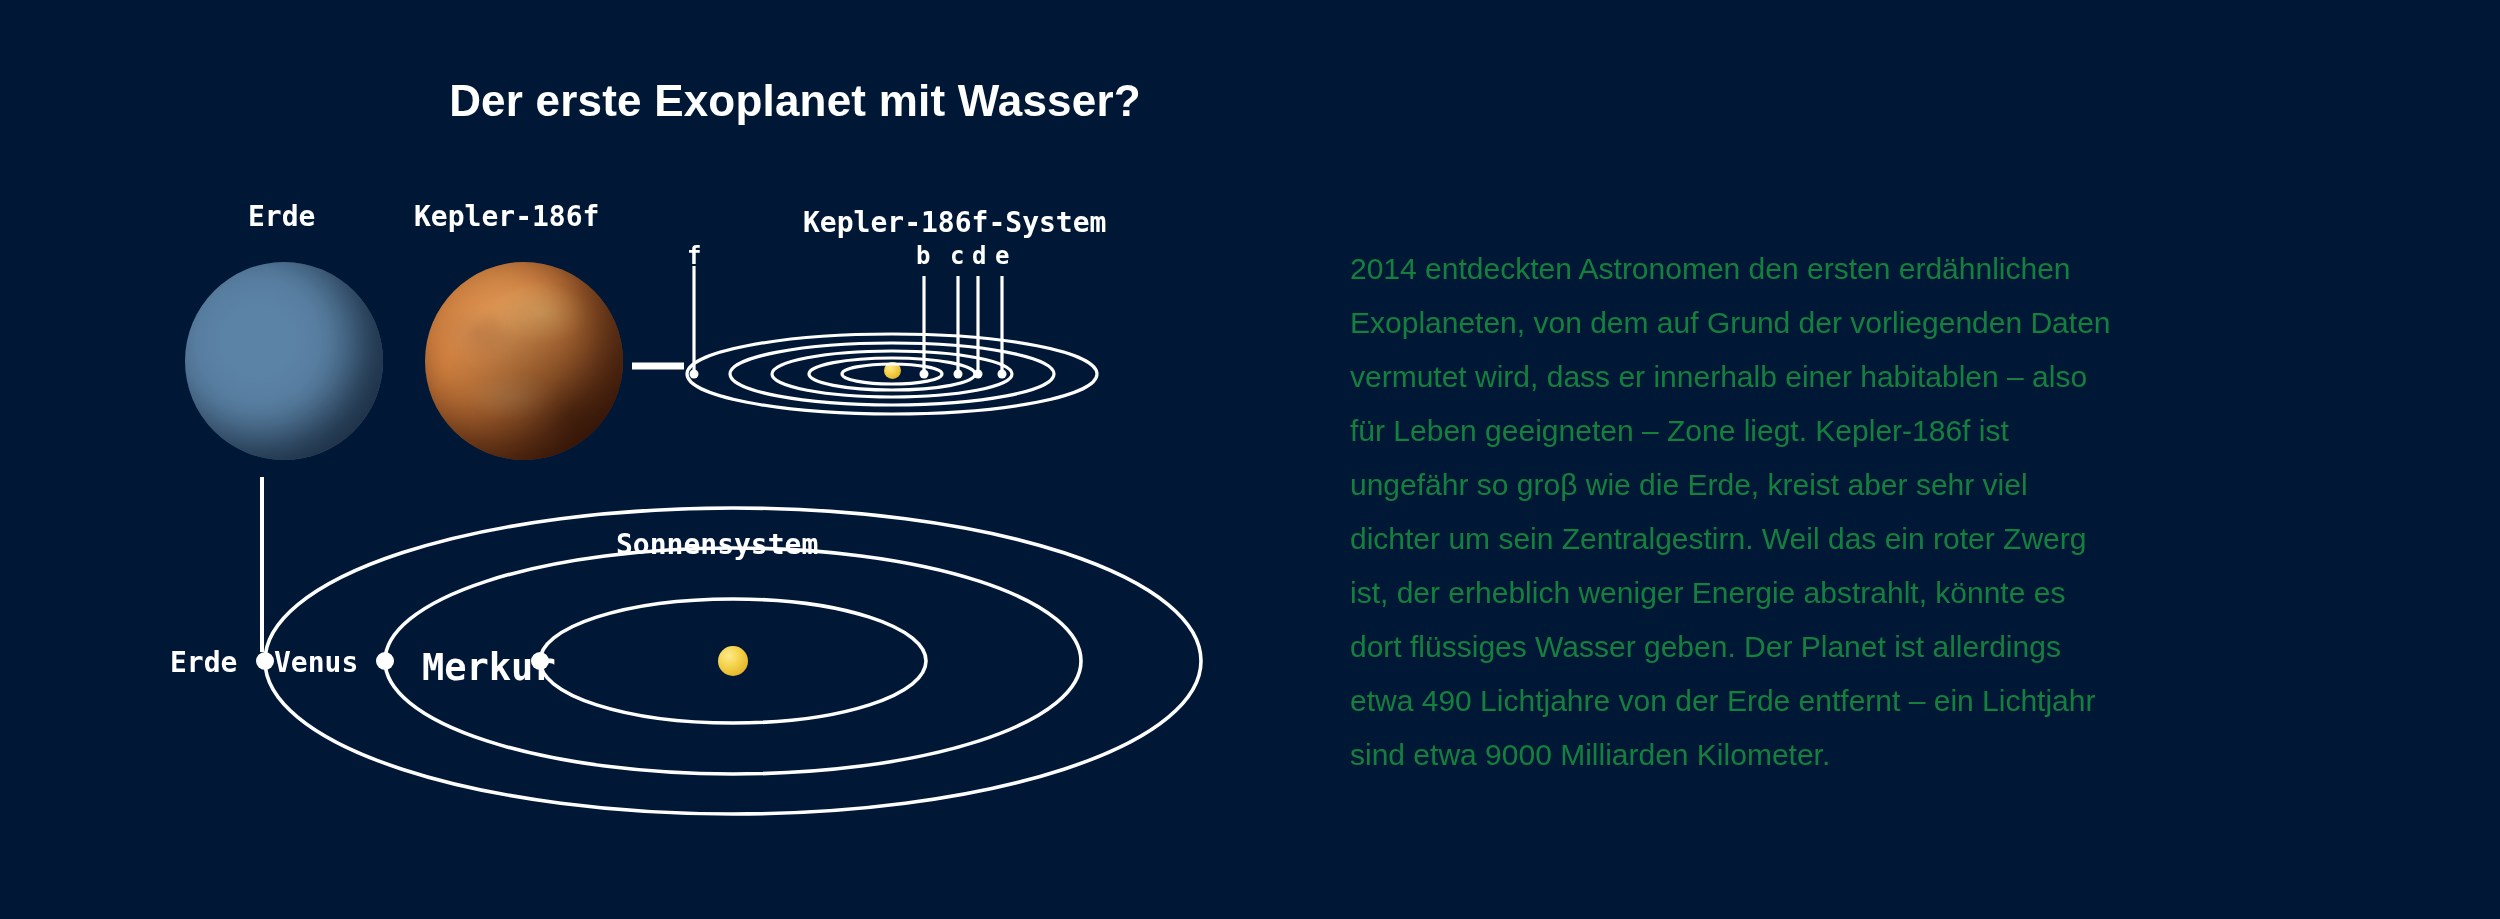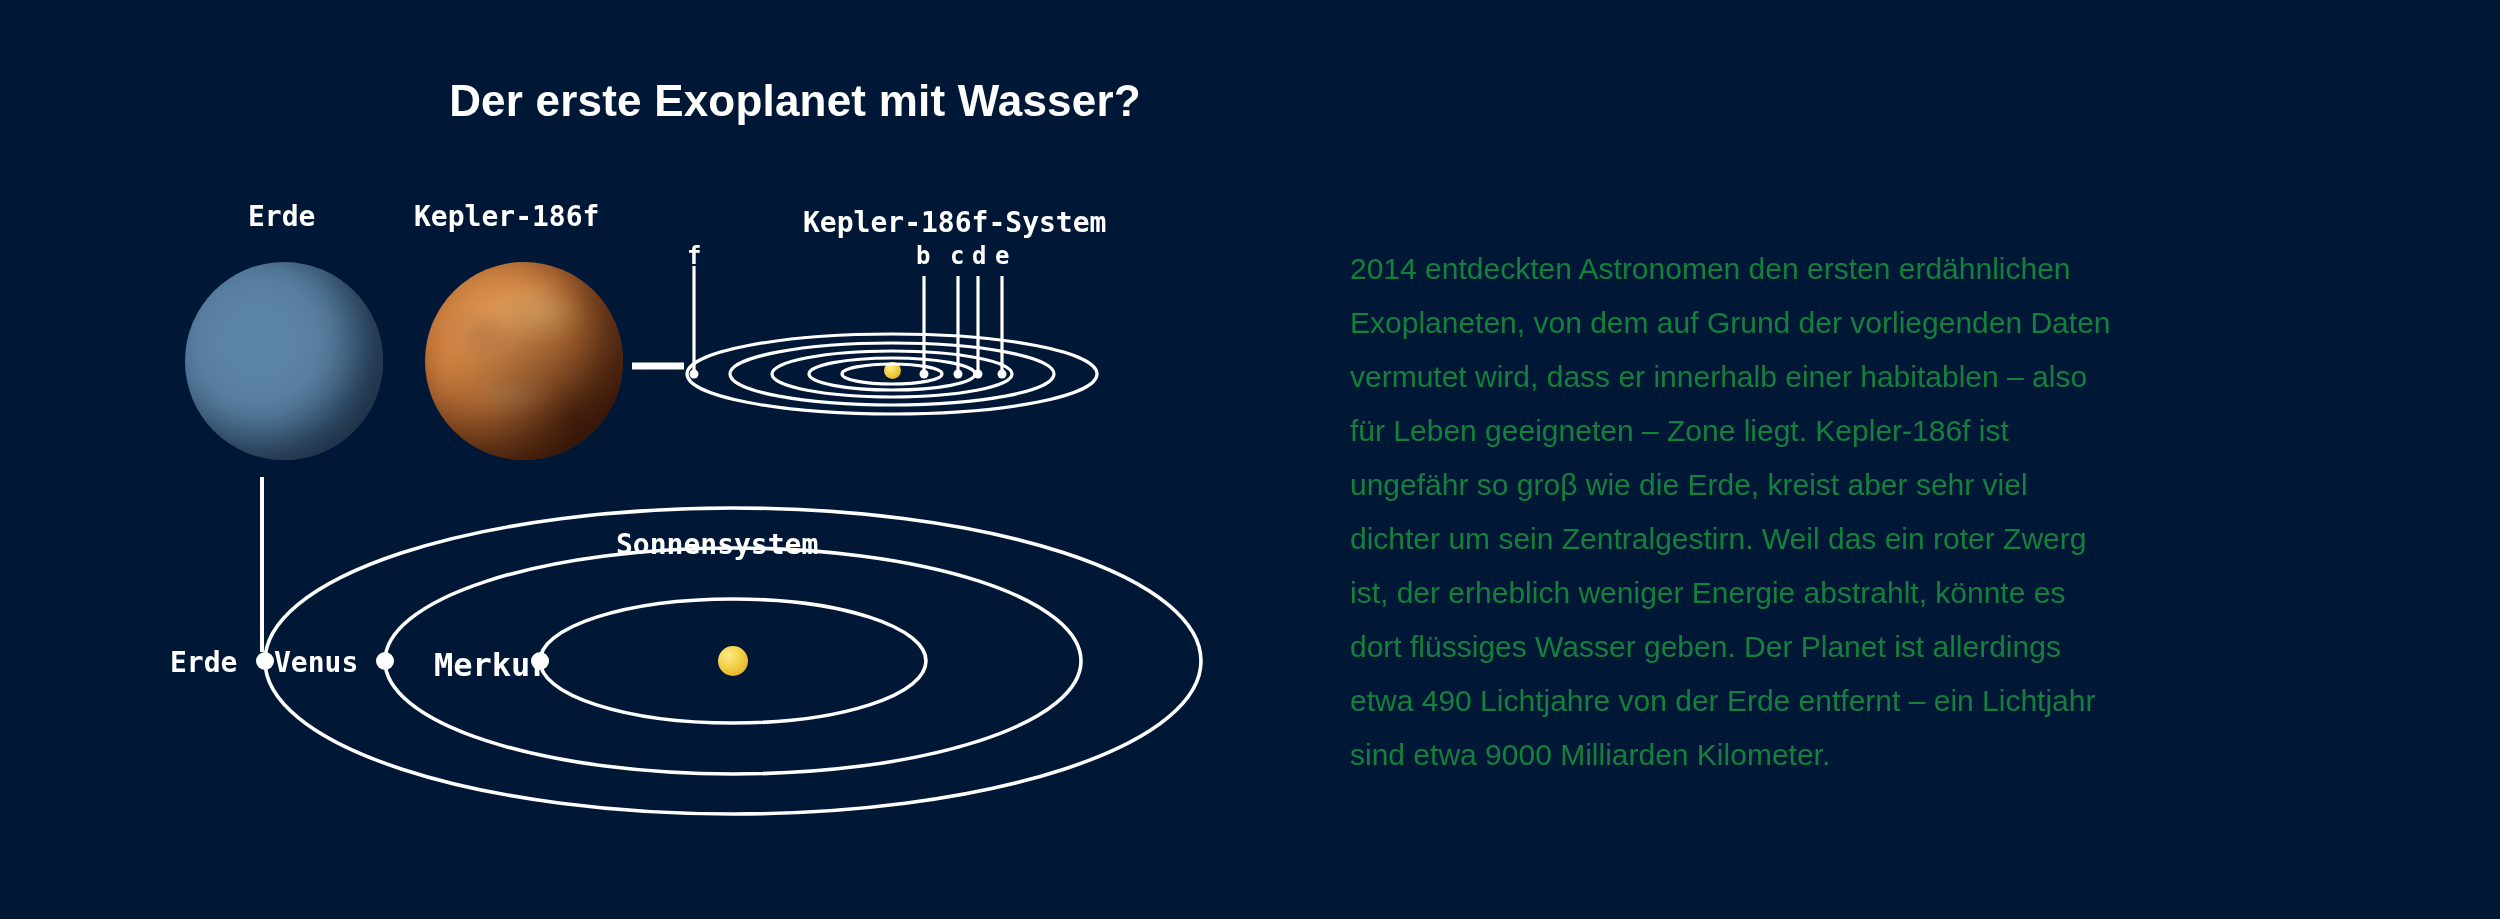--- a/index.html
+++ b/index.html
@@ -156,21 +156,21 @@
   <div class="mono" style="left:687px;top:238px;font-size:24px;">f</div>
   <div class="mono" style="left:916px;top:238px;font-size:24px;">b</div>
   <div class="mono" style="left:950px;top:238px;font-size:24px;">c</div>
   <div class="mono" style="left:972px;top:238px;font-size:24px;">d</div>
   <div class="mono" style="left:995px;top:238px;font-size:24px;">e</div>
 
   <div class="mono" style="left:616px;top:524px;font-size:28px;text-align:right;">Sonnensystem</div>
 
   <div class="mono" style="left:170px;top:642px;font-size:28px;">Erde</div>
   <div class="mono" style="left:274px;top:642px;font-size:28px;">Venus</div>
-  <div class="mono" style="left:422px;top:642px;font-size:32px;margin-left:12px;">Merkur</div>
+  <div class="mono" style="left:422px;top:642px;font-size:37px;">Merkur</div>
 
   <div id="body-text">
     <p>2014 entdeckten Astronomen den ersten erdähnlichen</p>
     <p>Exoplaneten, von dem auf Grund der vorliegenden Daten</p>
     <p>vermutet wird, dass er innerhalb einer habitablen – also</p>
     <p>für Leben geeigneten – Zone liegt. Kepler-186f ist</p>
     <p>ungefähr so groβ wie die Erde, kreist aber sehr viel</p>
     <p>dichter um sein Zentralgestirn. Weil das ein roter Zwerg</p>
     <p>ist, der erheblich weniger Energie abstrahlt, könnte es</p>
     <p>dort flüssiges Wasser geben. Der Planet ist allerdings</p>

